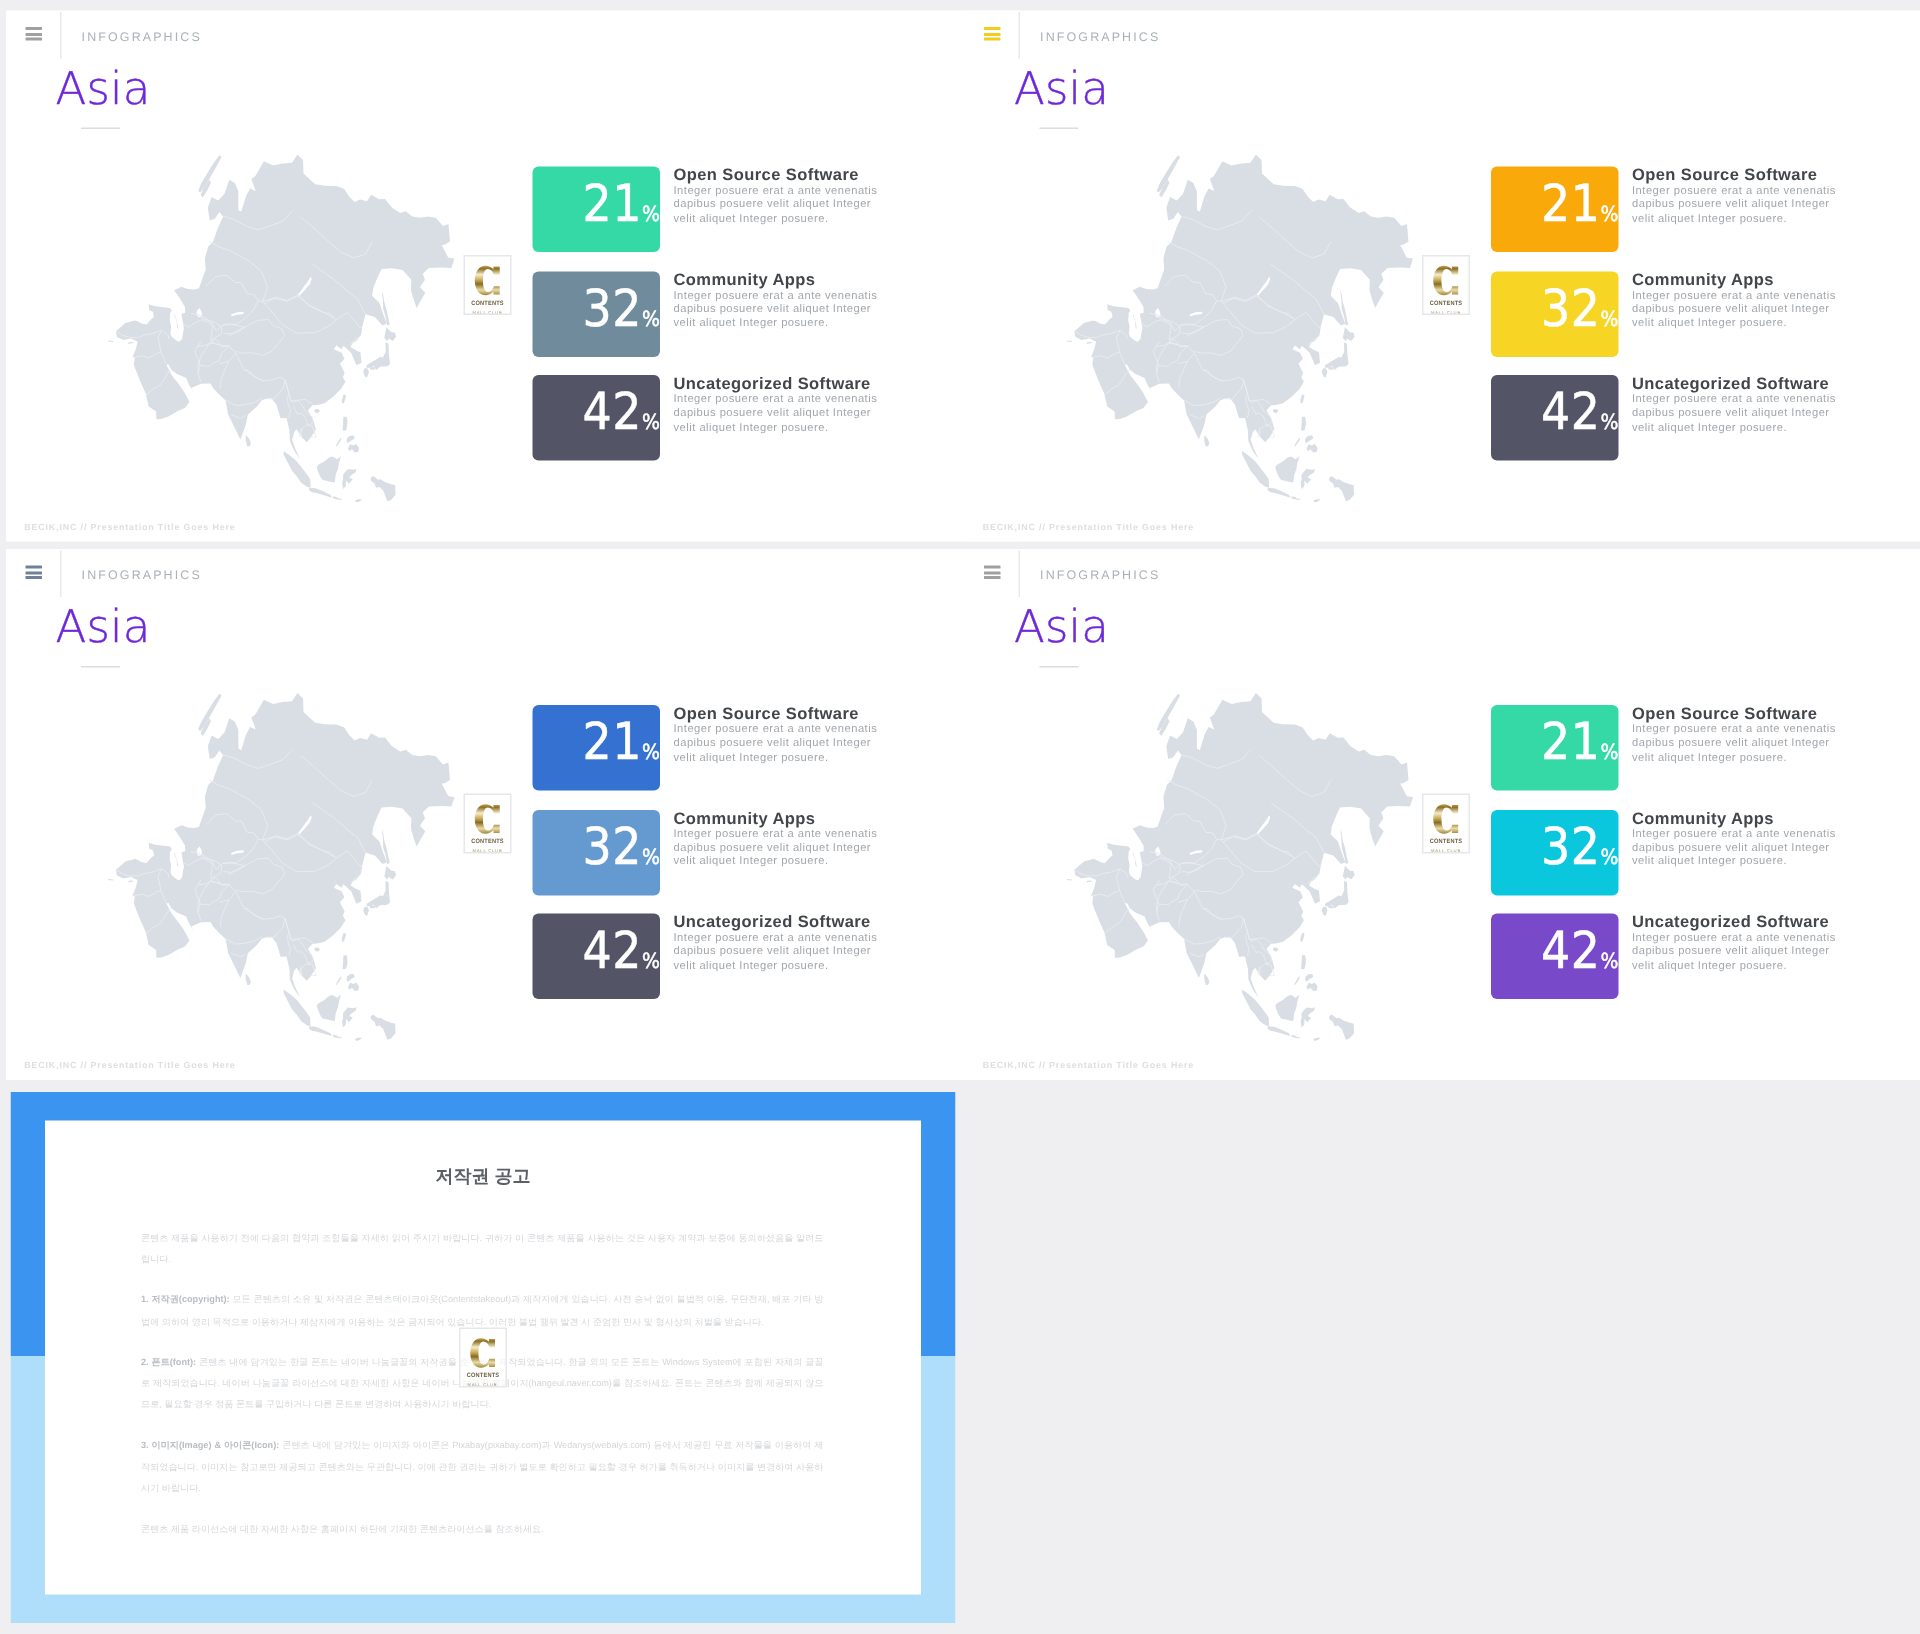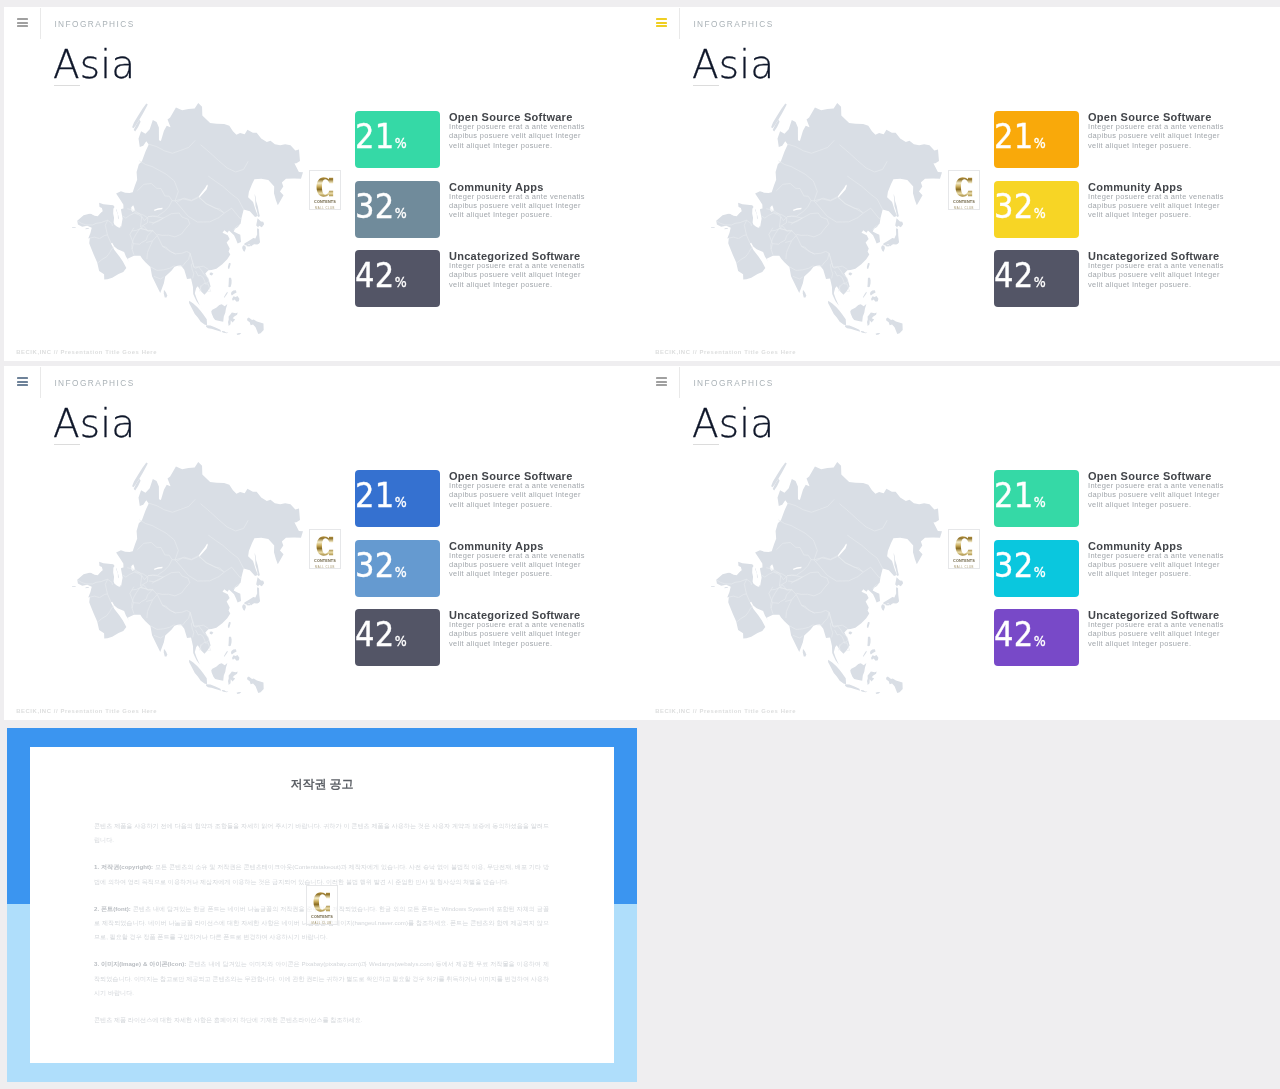--- a/index.html
+++ b/index.html
@@ -15,22 +15,22 @@
 
   
   .hdr{position:absolute;left:0;top:0;width:100%;height:40px;}
   .menu-icon{position:absolute;left:13px;top:11px;width:11px;height:9.3px;}
   .menu-icon i{display:block;height:1.9px;border-radius:0.4px;margin-bottom:1.85px;}
   .menu-icon i:last-child{margin-bottom:0;}
   .hdr-div{position:absolute;left:36.2px;top:1px;width:1px;height:31px;background:#e9e9e9;}
   .kicker{position:absolute;left:50.4px;top:11.5px;font-size:8.3px;letter-spacing:1.42px;
           color:#aab2b7;font-weight:400;line-height:10px;}
   .pagenum{position:absolute;right:15px;top:9.5px;font-size:14.8px;color:#b8bcbf;font-weight:400;line-height:14px;}
-  .title{position:absolute;left:49px;top:38px;font-family:"DejaVu Sans",sans-serif;
-         font-size:39px;color:#0f172a;font-weight:200;letter-spacing:0.1px;line-height:1;
+  .title{position:absolute;left:33px;top:38px;font-family:"DejaVu Sans",sans-serif;
+         font-size:30px;color:#6d28d9;font-weight:200;letter-spacing:0.1px;line-height:1;
          -webkit-text-stroke:0.3px currentColor;}
   .title-rule{position:absolute;left:50.3px;top:77.6px;width:26px;height:1.2px;background:#dcdcdc;}
   .footer{position:absolute;left:12.2px;bottom:6.5px;font-size:5.9px;letter-spacing:0.58px;
           color:#dddede;font-weight:700;line-height:6px;}
 
   
   .mapwrap{position:absolute;left:68px;top:96px;width:231px;height:232px;}
   .mapwrap svg{display:block;width:100%;height:100%;}
 
   
@@ -39,38 +39,38 @@
   .wm .c{display:block;margin-top:4px;line-height:0;}
   .wm .c svg{display:inline-block;}
   .wm .n{font-size:4.2px;font-weight:700;letter-spacing:.15px;color:#6b6041;display:block;margin-top:0px;transform:scaleX(0.9);}
   .wm .s{font-size:2.8px;letter-spacing:.5px;color:#a3946c;display:block;margin-top:1.5px;}
 
   
   .stats{position:absolute;left:351px;top:104px;}
   .stat{position:relative;height:57px;margin-bottom:12.5px;}
   .statbox{position:absolute;left:0;top:0;width:85px;height:57px;border-radius:4px;
            color:#fff;}
-  .statval{position:absolute;left:0;right:0;bottom:12px;text-align:left;
+  .statval{position:absolute;left:0;right:0;bottom:12px;text-align:right;
            font-family:"DejaVu Sans Condensed","DejaVu Sans",sans-serif;font-weight:200;
            font-size:34px;line-height:25px;letter-spacing:0.4px;
            -webkit-text-stroke:0.32px currentColor;}
   .statval .u{font-size:14px;font-weight:400;letter-spacing:0;}
   .stattitle{position:absolute;left:94px;top:0px;font-size:11px;font-weight:700;color:#42454a;
              letter-spacing:0.28px;white-space:nowrap;}
   .statdesc{position:absolute;left:94px;top:11px;width:141px;font-size:7.45px;line-height:9.3px;letter-spacing:0.33px;
             color:#a2a7ac;font-weight:400;}
 
   
   .s5{left:7px;top:728px;width:630px;height:354px;background:transparent;}
   .cpframe{position:absolute;inset:0;}
   .cpframe .top{position:absolute;left:0;top:0;width:100%;height:176px;background:#3c95f0;}
   .cpframe .bot{position:absolute;left:0;top:176px;width:100%;height:178px;background:#b0dffa;}
   .cppaper{position:absolute;left:23px;top:19px;width:584px;height:316px;background:#fff;}
   .cp-title-ko{position:absolute;left:0;right:0;top:31px;text-align:center;font-size:12px;
-      font-weight:700;color:#5c6066;line-height:13px;font-family:Liberation Serif, serif;}
+      font-weight:700;color:#5c6066;line-height:13px;}
   .cp-title-en{position:absolute;left:0;right:0;top:48px;text-align:center;font-size:8.6px;
       color:#6e7278;font-weight:400;line-height:10px;}
   .cp-body{position:absolute;left:64px;top:72px;width:455px;}
   .cp-p{font-size:6.1px;line-height:14.2px;color:#d3d6da;margin-bottom:13px;text-align:justify;
         word-break:break-all;}
   .cp-p b{color:#b9bdc2;font-weight:700;}
 </style>
 </head>
 <body>
 

